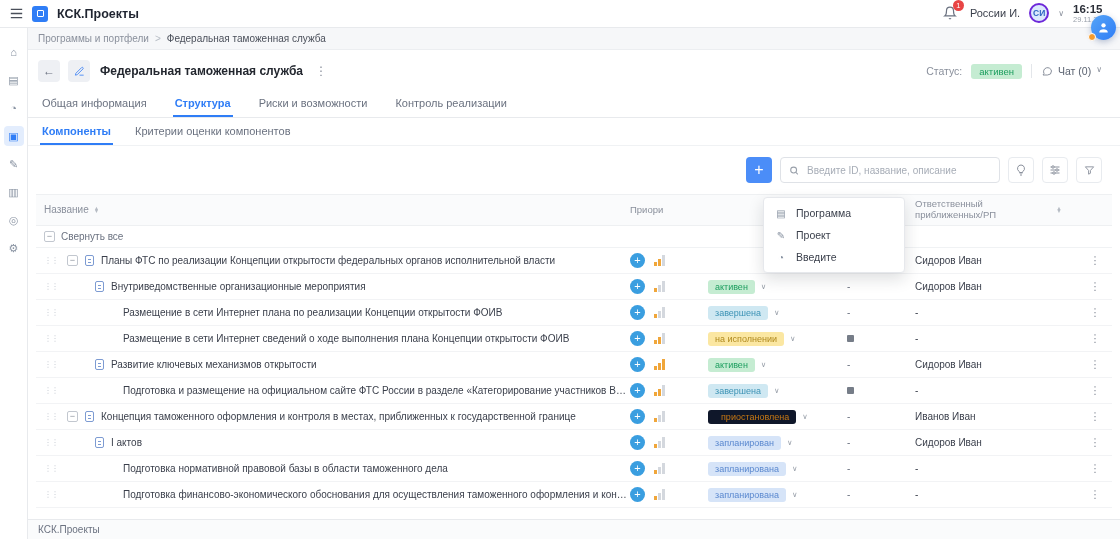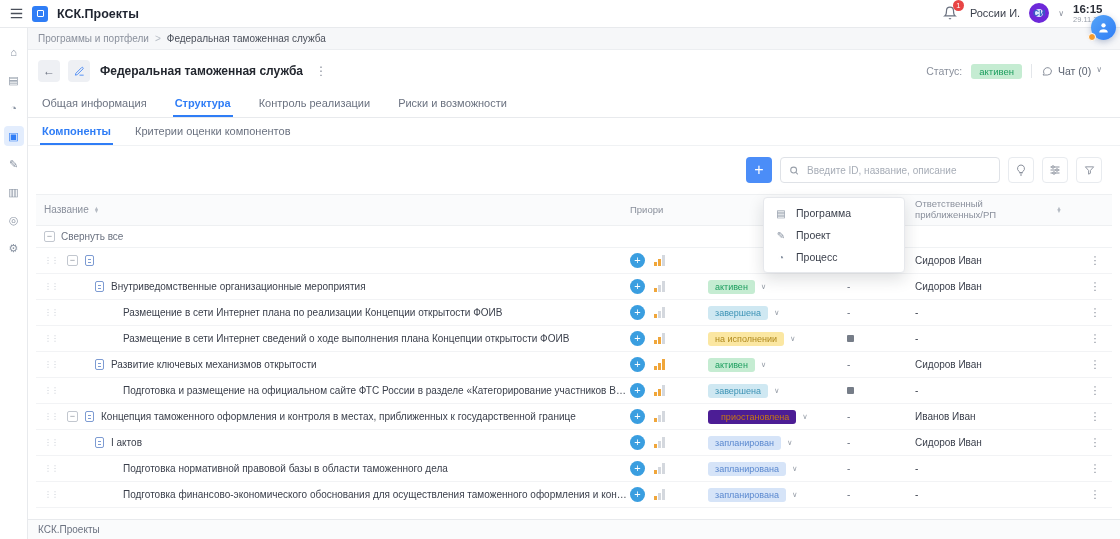--- a/index.html
+++ b/index.html
@@ -23,21 +23,21 @@
   .logo-in { width:7px; height:7px; border:1.5px solid #fff; border-radius:1px; }
   .app-title { font-size:12.5px; font-weight:bold; color:#1f2430; }
   .top-right { margin-left:auto; display:flex; align-items:center; gap:9px; }
   .bell-wrap { position:relative; display:flex; padding-right:4px; }
   .badge-red { position:absolute; top:-6px; right:-3px; background:#e84545; color:#fff;
                font-size:7.5px; min-width:11px; height:11px; border-radius:6px;
                display:flex; align-items:center; justify-content:center; padding:0 2px; }
   .user-name { font-size:11px; color:#3a3f4b; }
   .avatar { width:20px; height:20px; border-radius:50%; background:#dbe9fd; color:#2f66c2;
             font-size:8.5px; font-weight:bold; display:flex; align-items:center;
-            justify-content:center; border:6px solid #6d28d9; }
+            justify-content:center; border:2px solid #6d28d9; }
   .tchev { font-size:8px; color:#8a909c; }
   .timebox { text-align:left; line-height:1.1; }
   .time { font-size:11.5px; color:#2b2f38; font-weight:bold; }
   .date { font-size:7.5px; color:#9aa1ab; }
 
   
   .widget { position:absolute; right:4px; top:15px; width:25px; height:25px; border-radius:50%;
             background:linear-gradient(135deg,#55a4f7,#2f7df6); z-index:60;
             display:flex; align-items:center; justify-content:center; box-shadow:0 2px 6px rgba(30,60,120,.3); }
   .widget-dot { position:absolute; left:-3px; bottom:-1px; width:8px; height:8px;
@@ -220,22 +220,22 @@
             </svg>
           <span>Чат (0)</span>
           <span class="tchev">∨</span>
         </span>
       </div>
     </div>
 
     <div class="tabs">
         <div class="tab">Общая информация</div>
         <div class="tab active">Структура</div>
+        <div class="tab">Риски и возможности</div>
         <div class="tab">Контроль реализации</div>
-        <div class="tab">Риски и возможности</div>
       </div>
     <div class="subtabs">
         <div class="tab active">Компоненты</div>
         <div class="tab">Критерии оценки компонентов</div>
       </div>
 
     <div class="toolbar">
       <span class="addbtn">+</span>
       <span class="search">
         <svg width="11" height="11" viewBox="0 0 24 24" fill="none" stroke="#9aa1ab" stroke-width="2.5">
@@ -293,20 +293,21 @@
         <span>Свернуть все</span>
       </div>
 
       <div>
           <div class="trow grid-cols">
             <div class="c-name">
               <span class="drag">⋮⋮</span>
               <span class="indent" style="width: 0px;"></span>
               <span class="colbox">−</span>
               <span class="doc"></span>
+              <span class="nm">Планы ФТС по реализации Концепции открытости федеральных органов исполнительной власти</span>
             </div>
             <div class="c-prio">
               <span class="plusbtn">+</span>
               <span class="bars">
                 <i class="on" style="height: 4px;"></i>
                 <i class="on" style="height: 7.5px;"></i>
                 <i style="height: 11px;"></i>
               </span>
             </div>
             <div class="c-status">
@@ -445,21 +446,21 @@
             </div>
             <div class="c-prio">
               <span class="plusbtn">+</span>
               <span class="bars">
                 <i class="on" style="height: 4px;"></i>
                 <i style="height: 7.5px;"></i>
                 <i style="height: 11px;"></i>
               </span>
             </div>
             <div class="c-status">
-              <span class="badge" style="background: #4c1d95; color: rgb(198, 119, 19); padding-left: 13px;">приостановлена</span>
+              <span class="badge" style="background: #0f172a; color: rgb(198, 119, 19); padding-left: 13px;">приостановлена</span>
               <span class="chev">∨</span>
             </div>
             <div class="c-proc">-</div>
             <div class="c-resp">Иванов Иван</div>
             <div></div>
             <div class="c-kebab">⋮</div>
           </div>
           <div class="trow grid-cols">
             <div class="c-name">
               <span class="drag">⋮⋮</span>
@@ -538,21 +539,21 @@
       <div class="menu-item">
         <span class="mi-icon">▤</span>
         <span>Программа</span>
       </div>
       <div class="menu-item">
         <span class="mi-icon">✎</span>
         <span>Проект</span>
       </div>
       <div class="menu-item">
         <span class="mi-icon">◔</span>
-        <span>Процесс</span>
+        <span>Введите</span>
       </div>
     </div>
 
   <footer class="footer">
     <span>КСК.Проекты</span>
   </footer>
 
 </div>
 
 </body></html>

